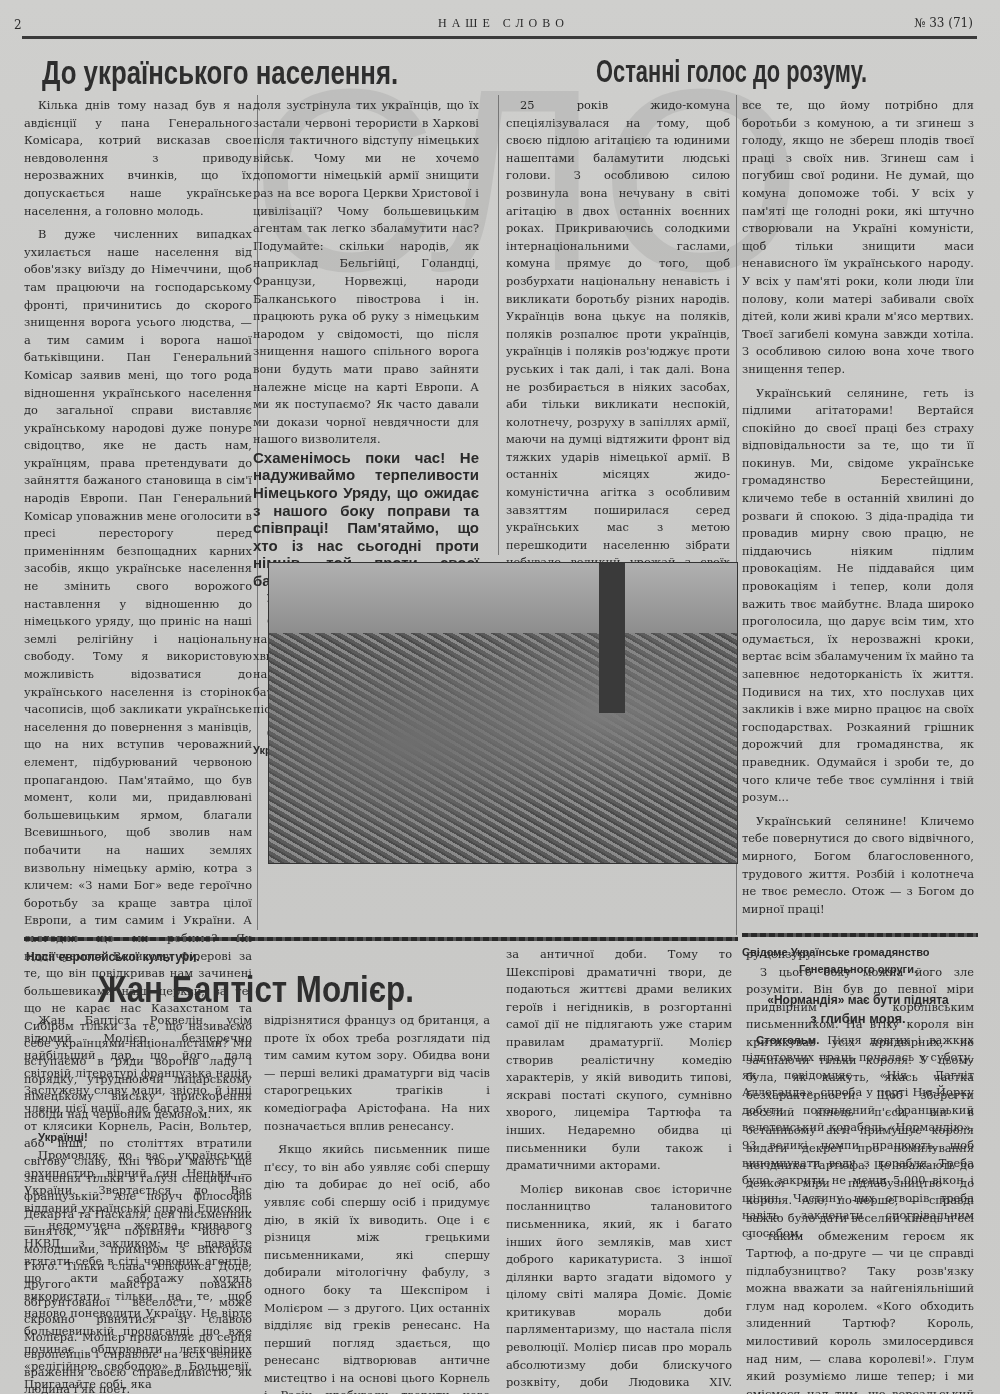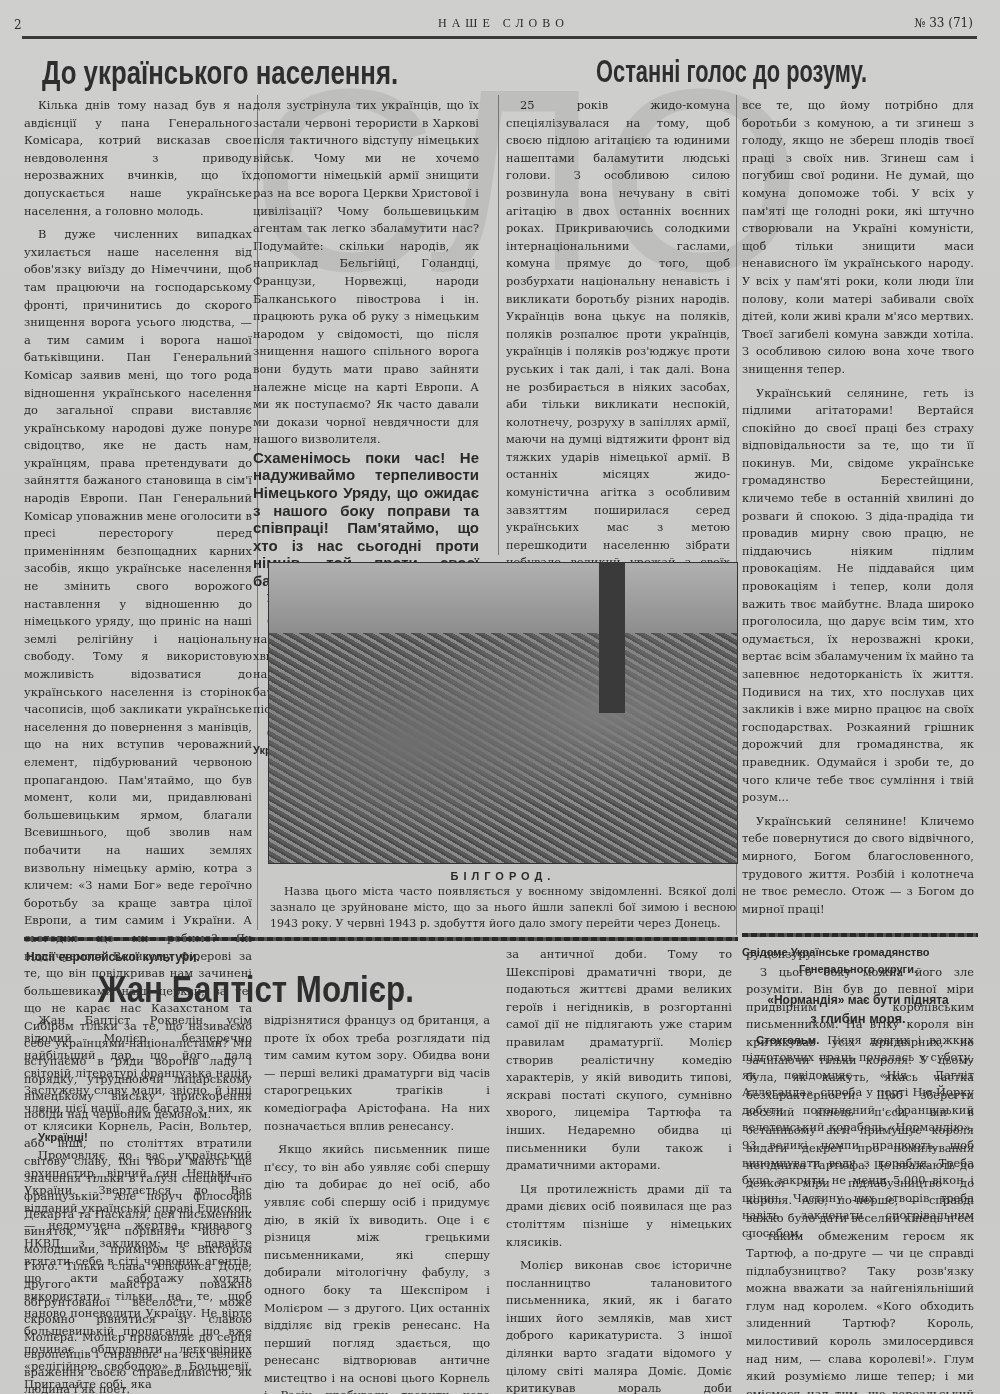--- a/index.html
+++ b/index.html
@@ -94,44 +94,39 @@
 
     <div class="b center" style="margin-top:14px;text-align:center;font-size:12px;">«Нормандія» має бути піднята</div>
     <div class="b center" style="text-align:center;font-size:13px;margin-bottom:4px;">з глибин моря.</div>
     <p><span class="b">Стокгольм.</span> <span>Після довгих і важких підготовчих праць почалась у суботу, як повідомляє «Нія Дагліт Аллеганда», спроба у порті Ню-Йорку добути потоплений французький велетенський корабель «Нормандію». 93 великі помпи працюють, щоб випомпувати воду з корабля. Треба було закрити не менш 5.000 вікон і щілин. Частину цих отворів треба навіть заклепати спогрівальним способом.</span></p>
   </div>
 
   <div class="photo" title="Aerial photo of the ruined city of Bilhorod">
     <div class="sky"></div>
     <div class="pole"></div>
   </div>
-  <div class="caption">
-    <div class="ttl">БІЛГОРОД.</div>
-    <p>Назва цього міста часто появляється у воєнному звідомленні. Всякої долі зазнало це зруйноване місто, що за нього йшли запеклі бої зимою і весною 1943 року. У червні 1943 р. здобуття його дало змогу перейти через Донець.</p>
-  </div>
 
   <div class="wavy" style="left:24px;top:937px;width:714px;"></div>
   <div class="wavy" style="left:742px;top:933px;width:236px;"></div>
 
   <div class="kicker">Носії европейської культури.</div>
   <div class="headline" style="left:98px;top:968px;font-size:34px;transform:scaleX(0.92) scaleY(1.1);">Жан Баптіст Молієр.</div>
 
   <div class="col" style="left:24px;top:1012px;width:228px;">
     <p>Жан Баптіст Роквелін, усім відомий Молієр, безперечно найбільший дар, що його дала світовій літературі французька нація. Заслужену славу мали, звісно, й інші члени цієї нації, але багато з них, як от клясики Корнель, Расін, Вольтер, або інші, по століттях втратили світову славу, їхні твори мають ще значення тільки в галузі специфічно французькій. Але поруч філософів Декарта та Паскаля, цей письменник виняток, як порівняти його з молодшими, приміром з Віктором Гюго. Тільки слава Альфонса Доде, другого майстра поважно обґрунтованої веселости, може скромно рівнятися зі славою Молієра. Молієр промовляє до серця европейців і справляє на всіх велике враження своєю справедливістю, як людина і як поет.</p>
 
   </div>
 
   <div class="col" style="left:264px;top:1012px;width:226px;">
     <p style="text-indent:0">відрізнятися француз од британця, а проте їх обох треба розглядати під тим самим кутом зору. Обидва вони — перші великі драматурги від часів старогрецьких трагіків і комедіографа Арістофана. На них позначається вплив ренесансу.</p>
     <p class="gap">Якщо якийсь письменник пише п'єсу, то він або уявляє собі спершу дію та добирає до неї осіб, або уявляє собі спершу осіб і придумує дію, в якій їх виводить. Оце і є різниця між грецькими письменниками, які спершу добирали мітологічну фабулу, з одного боку та Шекспіром і Молієром — з другого. Цих останніх відділяє від греків ренесанс. На перший погляд здається, що ренесанс відтворював античне мистецтво і на основі цього Корнель і Расін пробували творити нове театральне мистецтво. Насправді ж ренесанс — надзвичайно своєрідна доба, в якій людина усвідомила себе як індивідуума, як особистість, чого не було</p>
   </div>
 
   <div class="col" style="left:506px;top:946px;width:226px;">
     <p style="text-indent:0">за античної доби. Тому то Шекспірові драматичні твори, де подаються життєві драми великих героїв і негідників, в розгортанні самої дії не підлягають уже старим правилам драматургії. Молієр створив реалістичну комедію характерів, у якій виводить типові, яскраві постаті скупого, сумнівно хворого, лицеміра Тартюфа та інших. Недаремно обидва ці письменники були також і драматичними акторами.</p>
-    <p class="gap">Ця протилежність драми дії та драми дієвих осіб появилася ще раз століттям пізніше у німецьких клясиків.</p>
     <p class="gap">Молієр виконав своє історичне посланництво талановитого письменника, який, як і багато інших його земляків, мав хист доброго карикатуриста. З іншої ділянки варто згадати відомого у цілому світі маляра Доміє. Доміє критикував мораль доби парляментаризму, що настала після революції. Молієр писав про мораль абсолютизму доби блискучого розквіту, доби Людовика XIV. Матеріялу для сатири мали вони досить, але — чого ми часом не добачаємо — Доміє міг малювати все, тоді як Молієрові твори проходили суво-</p>
   </div>
 
   <div class="col" style="left:746px;top:946px;width:228px;">
     <p style="text-indent:0">ру цензуру.</p>
     <p>З цього боку можна його зле розуміти. Він був до певної міри придвірним королівським письменником. На втіху короля він критикував усіх придвірних, не зачіпаючи тільки короля. У цьому була, як кажуть, якась частка безхарактерности. Щоб зберегти веселий кінець п'єси, він в останньому акті примушує короля видати декрет про помилування негідника Тартюфа. Це вважають до деякої міри підлабузництво до короля. Але, по-перше, — справді важко було дати веселий кінець п'єсі з таким обмеженим героєм як Тартюф, а по-друге — чи це справді підлабузництво? Таку розв'язку можна вважати за найгеніяльніший глум над королем. «Кого обходить злиденний Тартюф? Король, милостивий король змилосердився над ним, — слава королеві!». Глум який розуміємо лише тепер; і ми сміємося над тим, що версальський двір, сам не помічаючи цього, дозволяв говорити, навіть пускати плітки про себе. Отже питання, чи саме таке закінчення комедії «Тартюфа» не було вдалим? Можливо, що це була і є найкраща комедія всіх часів.</p>
   </div>
 </div>
 
 </body></html>

